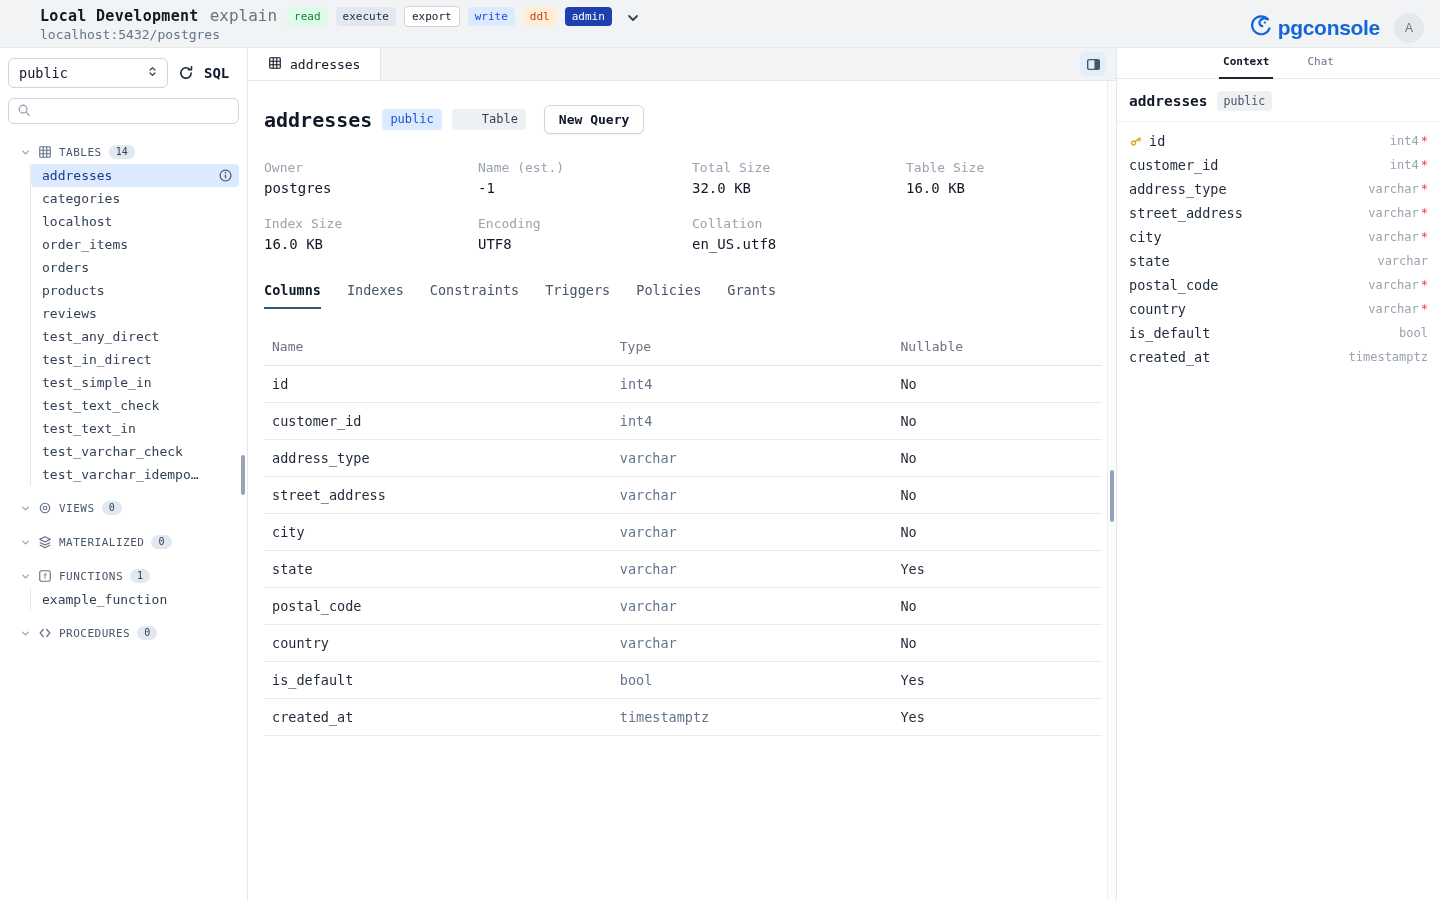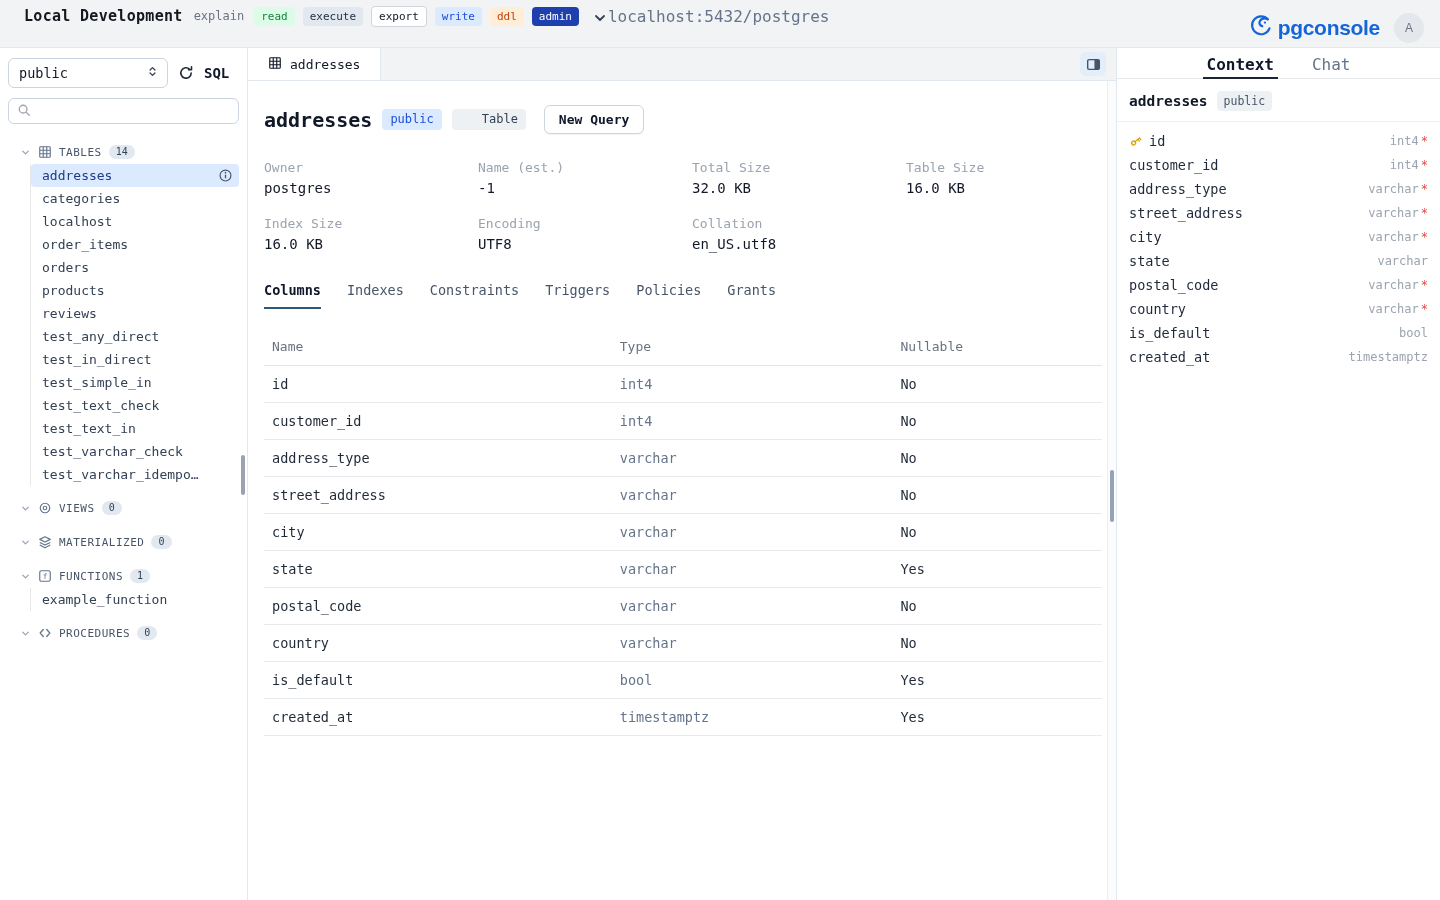--- a/index.html
+++ b/index.html
@@ -2,26 +2,26 @@
 <html><head>
 <meta charset="utf-8">
 <style>
   * { box-sizing: border-box; margin: 0; padding: 0; }
   html,body { width:1440px; height:900px; overflow:hidden; background:#fff;
     font-family:"DejaVu Sans Mono", monospace; color:#1e293b; }
 
   
   .topbar { height:48px; background:#f1f3f5; border-bottom:1px solid #e4e7eb;
     display:flex; justify-content:space-between; padding:6px 16px 0 24px; }
-  .tb-left { display:flex; flex-direction:row; }
+  .tb-left { display:flex; flex-direction:column;margin-left:16px; }
   .tb-titlerow { display:flex; align-items:center; gap:9px; height:20px; }
   .tb-title { font-size:15px; font-weight:bold; color:#14181f; letter-spacing:.3px; }
-  .tb-sub { font-size:16px; color:#64748b; margin-top:1px; }
+  .tb-sub { font-size:13px; color:#64748b; margin-top:1px; }
   .badge { font-size:11px; line-height:1; padding:4px 7px; border-radius:4px; white-space:nowrap; }
-  .badge-plain  { color:#6b7280; padding:4px 2px; font-size:12px; }
+  .badge-plain  { color:#6b7280; padding:4px 2px; font-size:16px; }
   .badge-green  { background:#dcfce7; color:#15803d; }
   .badge-slate  { background:#e2e8f0; color:#1e293b; }
   .badge-outline{ background:#ffffff; color:#111827; border:1px solid #d1d5db; }
   .badge-blue   { background:#dbeafe; color:#1d4ed8; }
   .badge-orange { background:#ffedd5; color:#c2410c; }
   .badge-solid  { background:#1e40af; color:#ffffff; }
   .tb-chevron { margin-left:4px; margin-top:8px; cursor:pointer; }
   .tb-right { display:flex; align-items:center; gap:14px; padding-top:2px; }
   .brand { display:flex; align-items:center; gap:4px; }
   .brand-text { font-family:"Liberation Sans", sans-serif; font-weight:bold; font-size:21px; color:#1565d6; letter-spacing:-.3px; }
@@ -83,21 +83,21 @@
   .trow.thead { height:auto; padding-bottom:11px; border-bottom:1px solid #e2e5e9; color:#6b7280; font-size:13px;margin-top:30px; }
   .cell-name { color:#1f2937; }
   .cell-type { color:#64748b; }
   .cell-null { color:#1f2937; }
   .vscroll-track { position:absolute; right:0; top:33px; bottom:0; width:9px; border-left:1px solid #eceff1; background:#fcfcfd; }
   .main-thumb { right:2px; top:389px; height:52px; background:#94a3b8; }
 
   
   .context { width:324px; border-left:1px solid #e2e8f0; flex:none; display:flex; flex-direction:column; }
   .ctx-tabs { height:31px; display:flex; justify-content:center; gap:30px; border-bottom:1px solid #e5e7eb; padding-top:7px; }
-  .ctx-tab { font-size:16px; color:#64748b; cursor:pointer; padding:0 4px 6px; border-bottom:2px solid transparent; margin-bottom:-1px; }
+  .ctx-tab { font-size:11px; color:#64748b; cursor:pointer; padding:0 4px 6px; border-bottom:2px solid transparent; margin-bottom:-1px; }
   .ctx-tab.active { color:#0f172a; font-weight:bold; border-bottom-color:#1b2430; }
   .ctx-header { padding:12px 12px 10px; display:flex; align-items:center; gap:9px; border-bottom:1px solid #eef0f2; }
   .ctx-table-name { font-size:14.5px; font-weight:bold; color:#111827; }
   .ctx-schema { font-size:11.5px; background:#eef1f4; color:#475569; padding:3px 7px; border-radius:4px; }
   .ctx-list { padding:7px 12px; }
   .ctx-row { height:24px; display:flex; align-items:center; justify-content:space-between; }
   .ctx-col-name { display:flex; align-items:center; gap:6px; font-size:13.5px; color:#1e293b; }
   .ctx-col-type { font-size:12px; color:#9aa3af; }
   .req-star { color:#ef4444; margin-left:2px; }
 </style>

